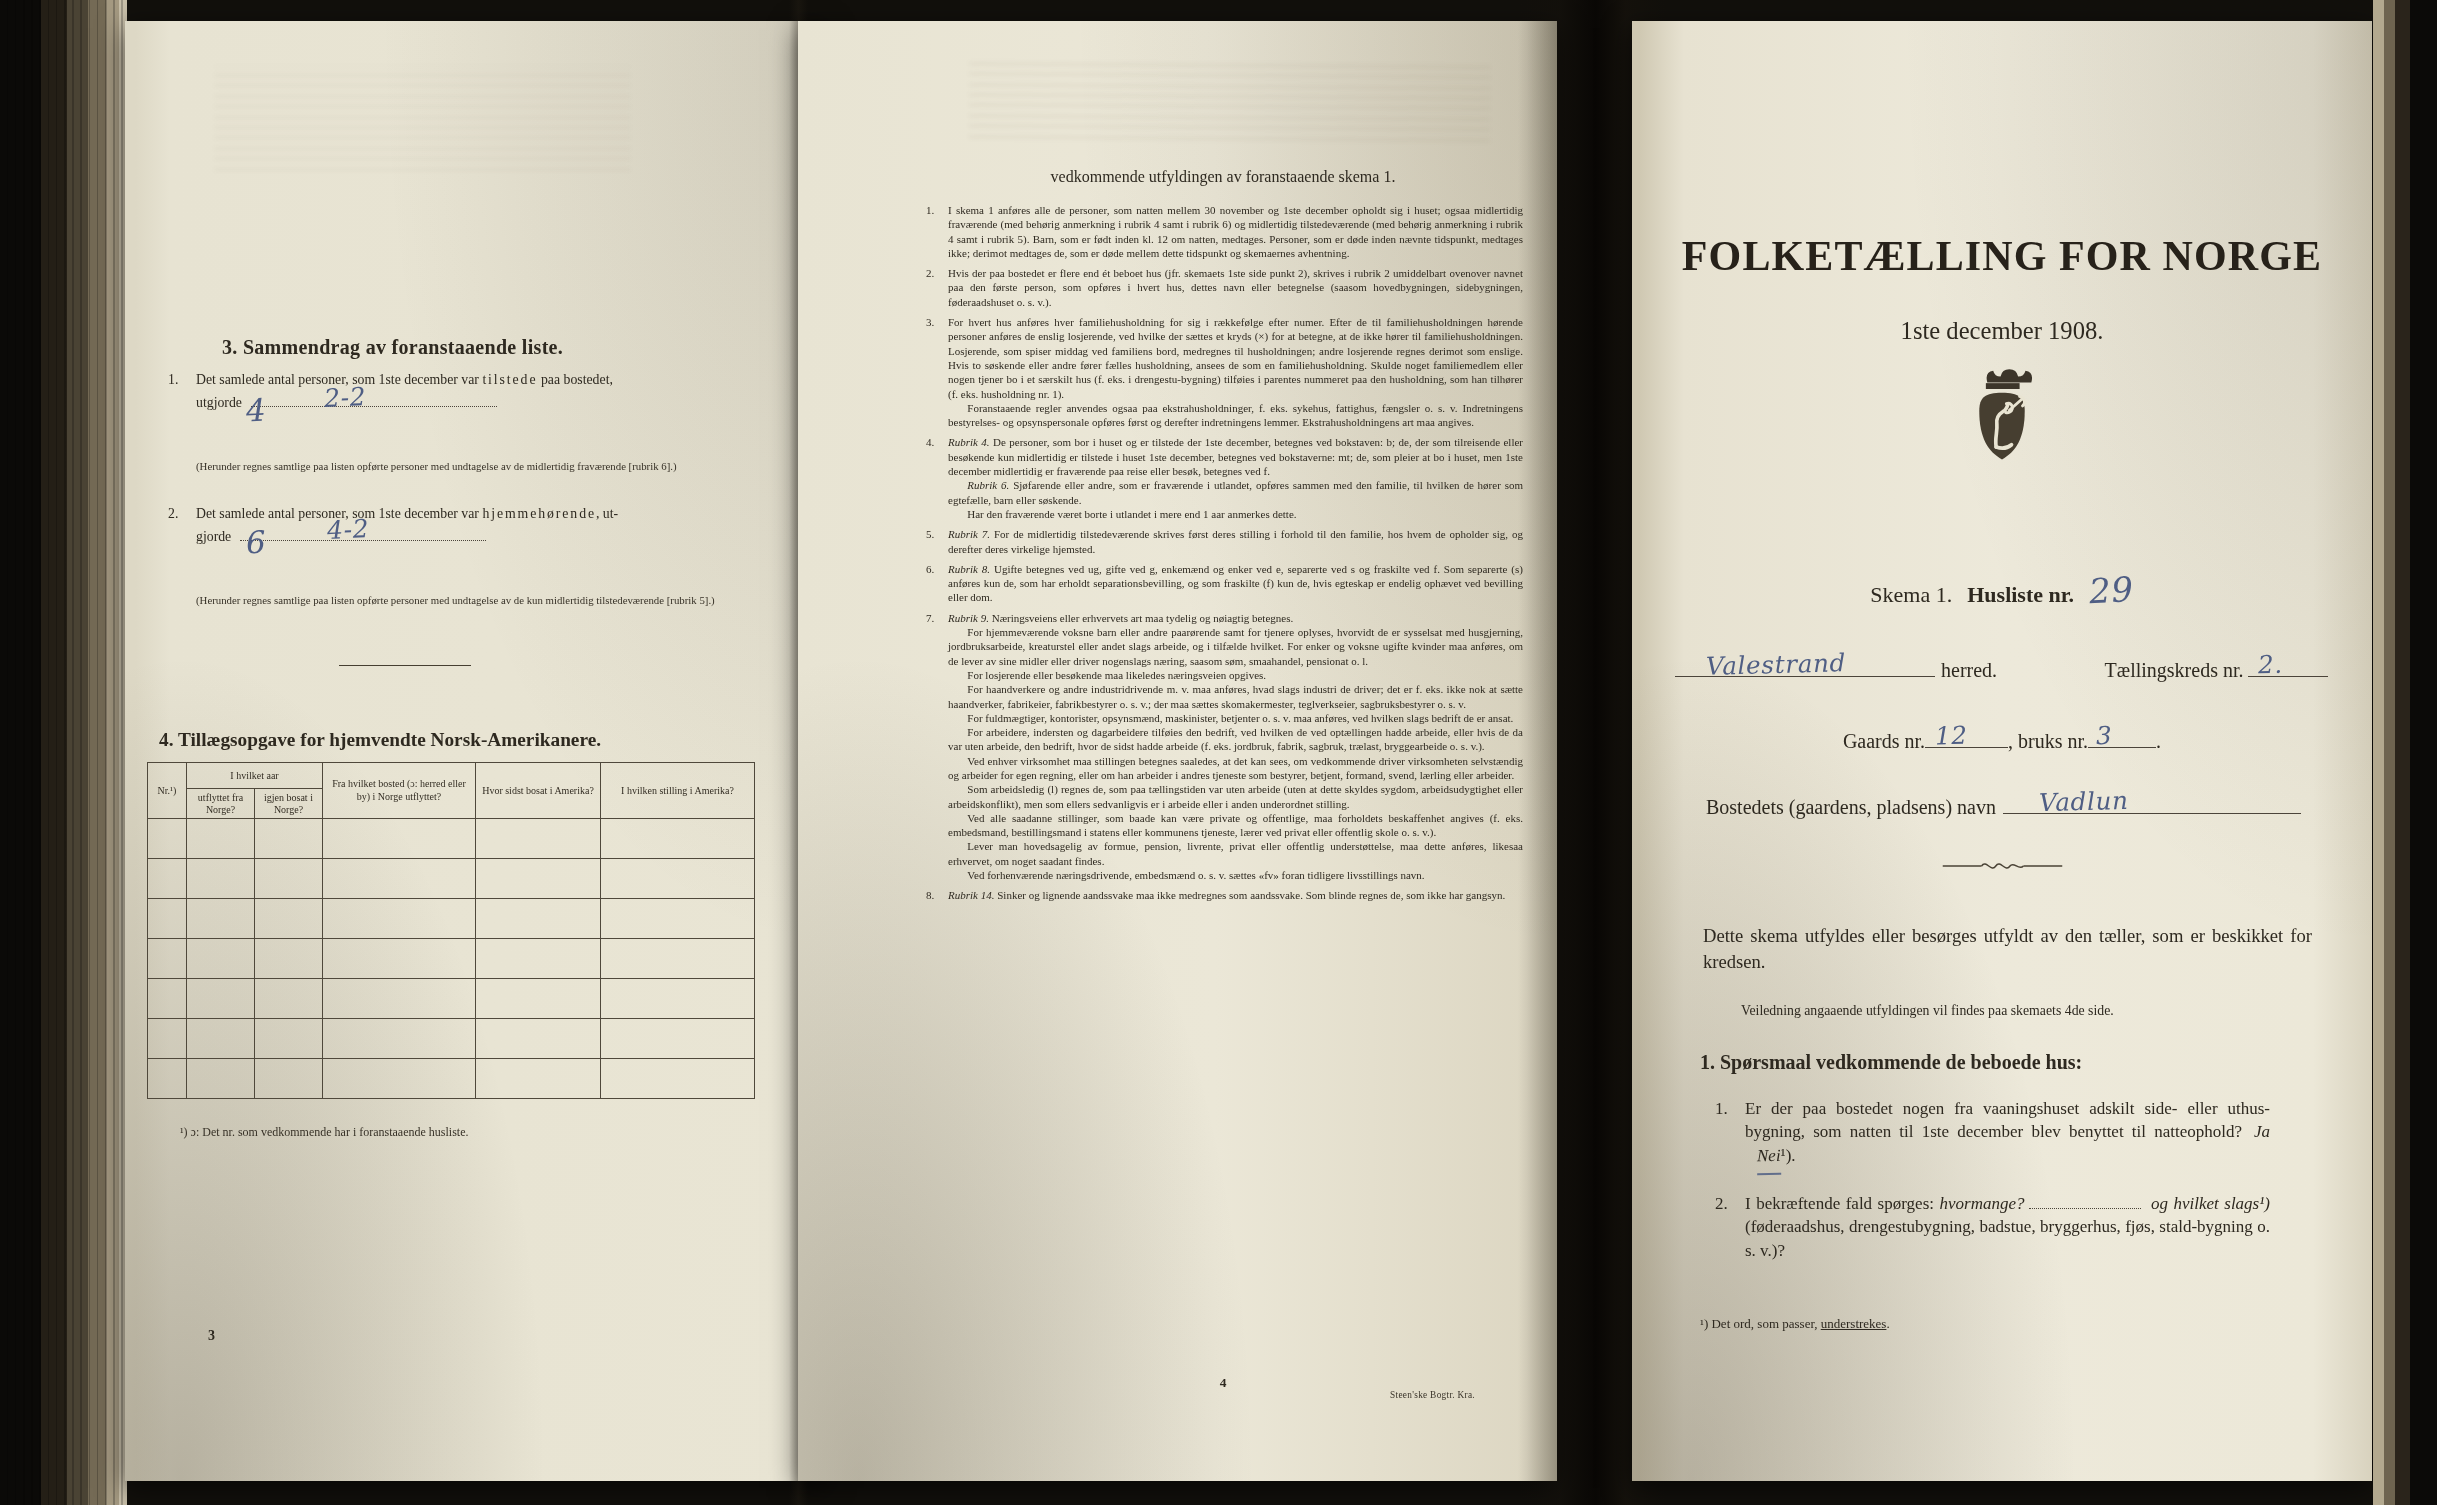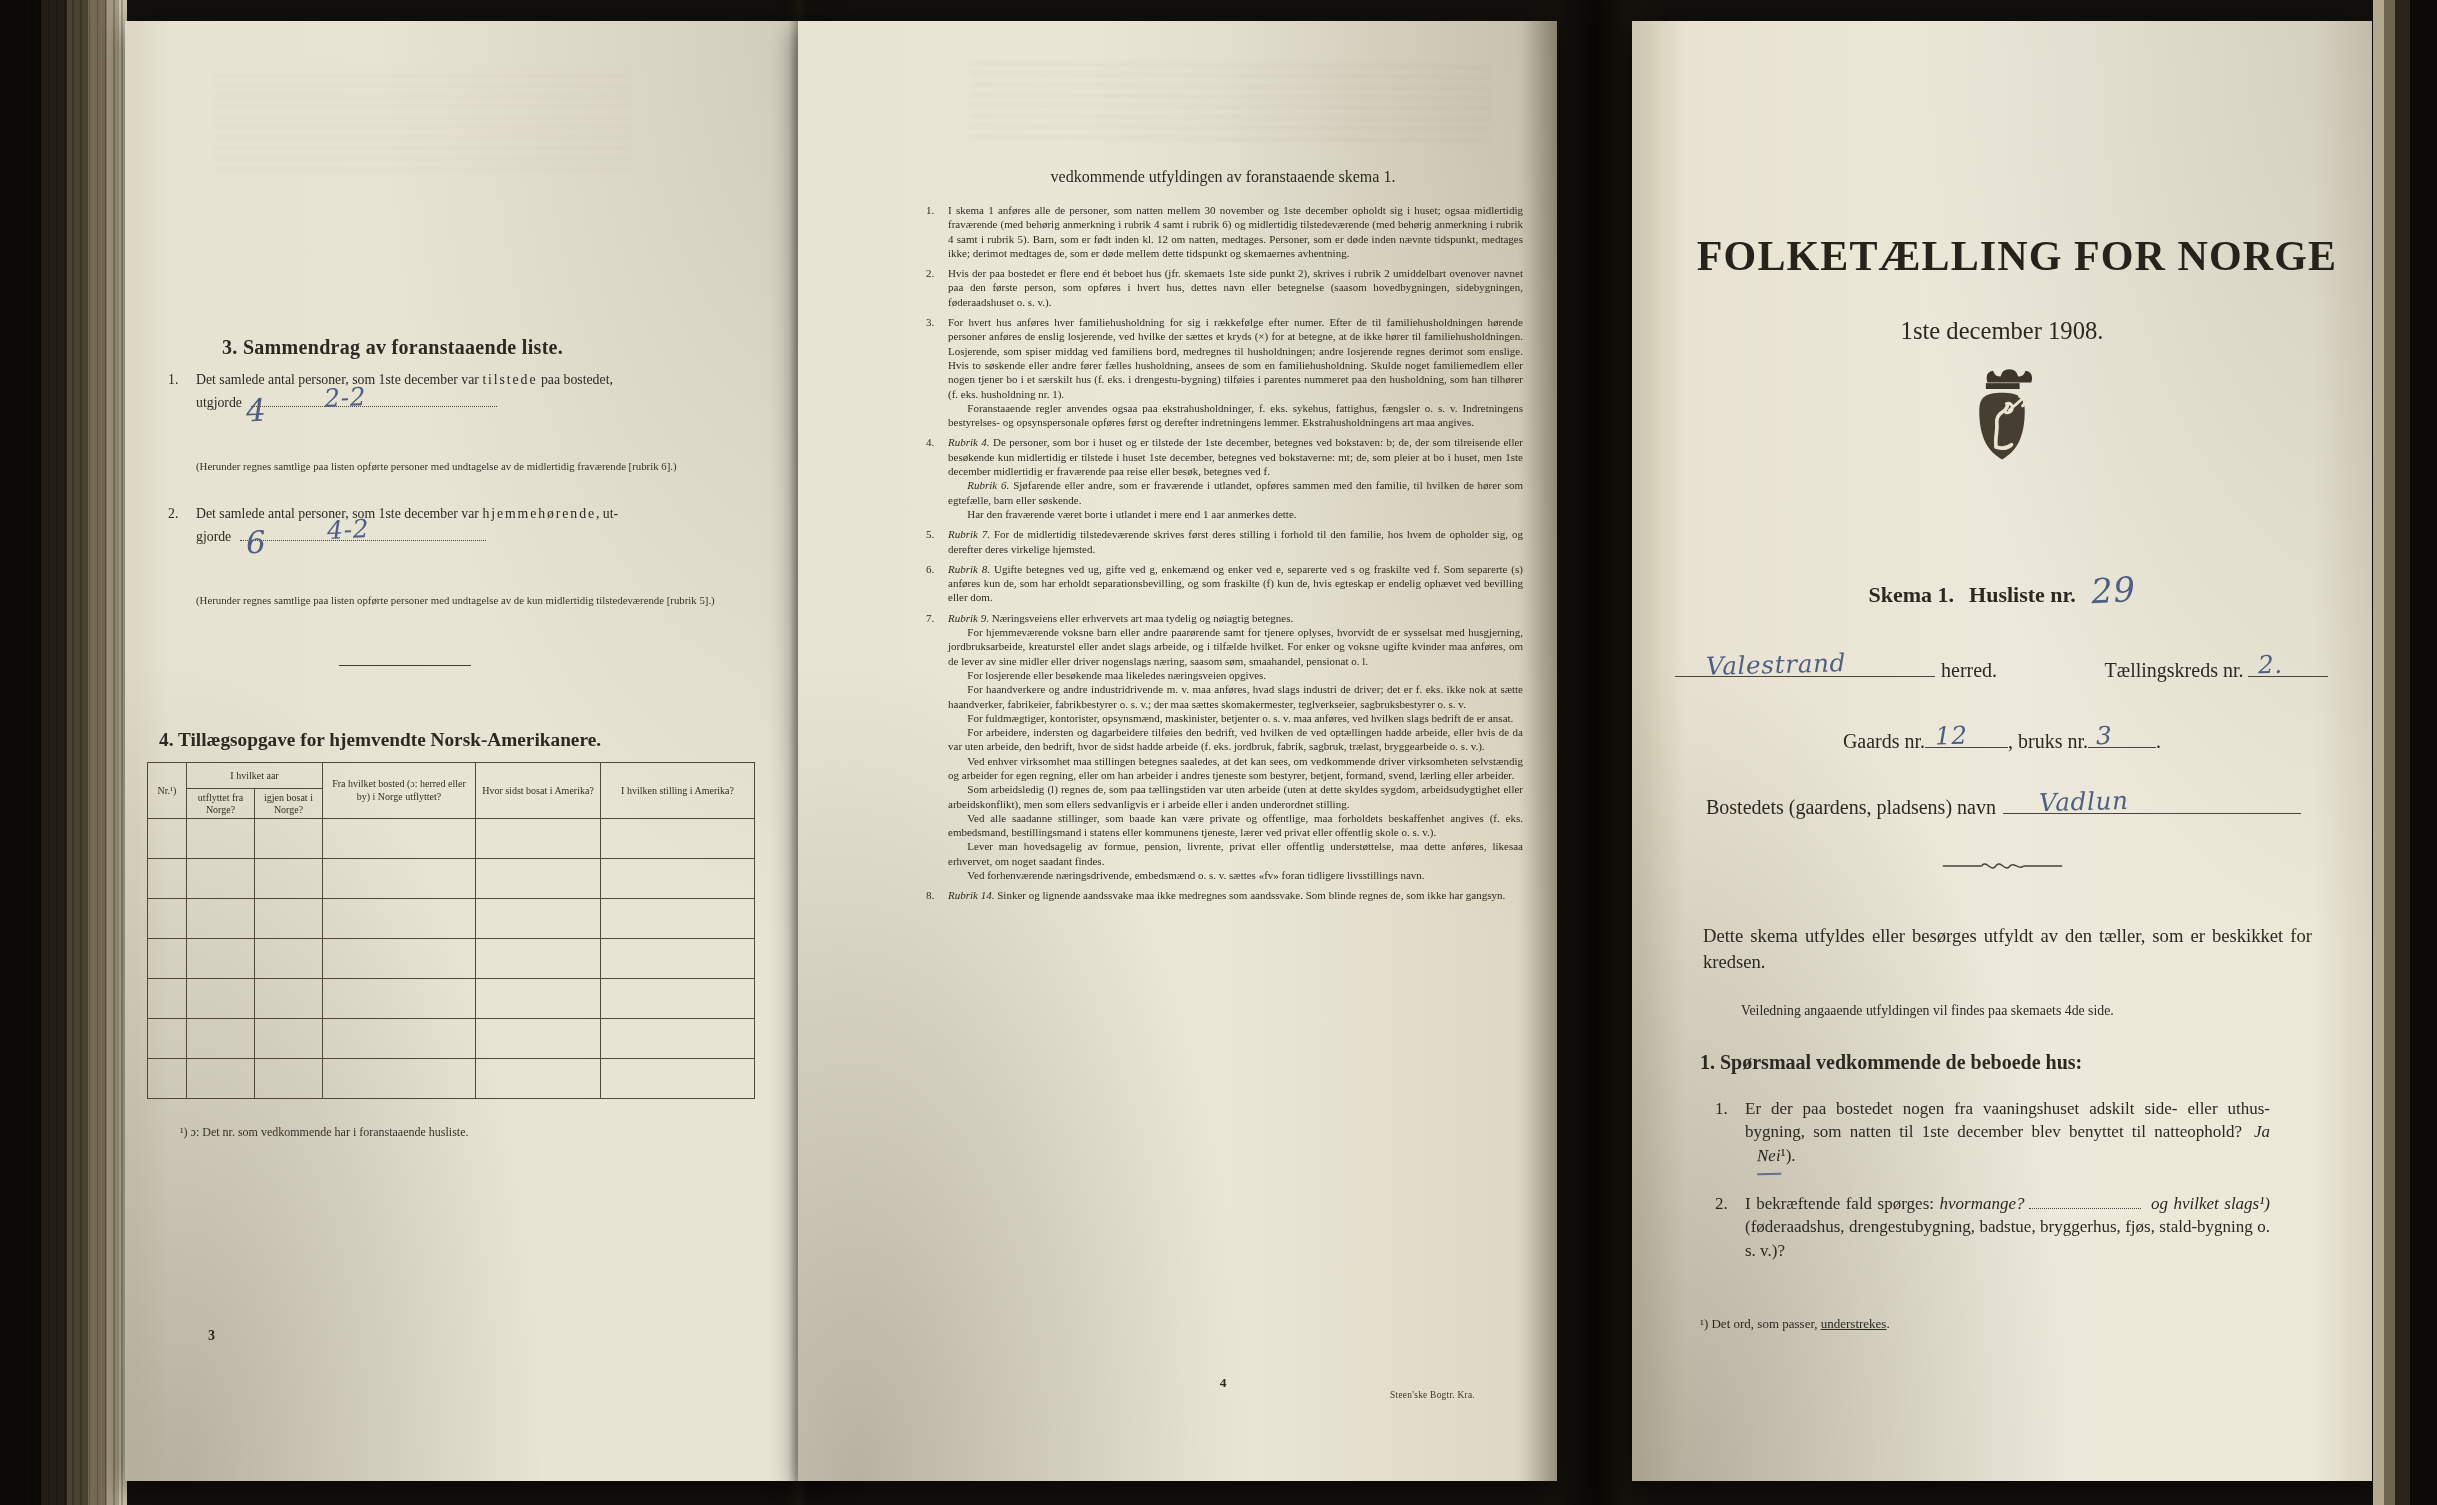--- a/index.html
+++ b/index.html
@@ -70,25 +70,25 @@
   .h5sub{left:125px;top:147px;width:600px;text-align:center;font-size:16px;}
   .bem-col{left:125px;top:182px;width:600px;font-size:11px;line-height:14.3px;text-align:justify;color:#2f2a21;}
   .bem-item{position:relative;padding-left:25px;margin-bottom:6px;}
   .bem-num{position:absolute;left:3px;top:0;}
   .bem-para{margin:0;}
   .bem-para.ind{text-indent:19.3px;}
   .p4{left:125px;top:1354px;width:600px;text-align:center;font-size:13.4px;}
   .printer{right:82px;top:1369px;font-size:9.3px;letter-spacing:0.3px;color:#3a342a;}
 
   
-  .rtitle{left:0;top:183px;width:100%;text-align:center;font-size:42px;font-weight:700;letter-spacing:1.1px;color:#27221a;padding-left:15px;}
+  .rtitle{left:0;top:183px;width:100%;text-align:center;font-size:42px;font-weight:700;letter-spacing:1.1px;color:#27221a;}
   .rdate{left:0;top:296px;width:100%;text-align:center;font-size:24.6px;}
   .arms{left:50%;top:342px;transform:translateX(-50%);}
   .skline{left:0;top:549px;width:100%;display:flex;justify-content:center;align-items:baseline;gap:15px;font-size:22px;}
-  .sk1{font-weight:700;}
+  .sk1{font-weight:400;}
   .sk2{font-weight:600;}
   .hw-husliste{font-size:34px;transform:rotate(-3deg);}
   .formline{display:flex;align-items:baseline;font-size:20px;}
   .herredline{left:43px;top:634px;width:653px;}
   .ul-herred{width:260px;}
   .ul-tk{width:80px;}
   .herredline .lbl{margin-left:6px;}
   .herredline .spacer{flex:1;}
   .herredline .lbl2{margin-right:4.5px;}
   .gaardsline{left:0;top:705px;width:100%;justify-content:center;font-size:20px;}

